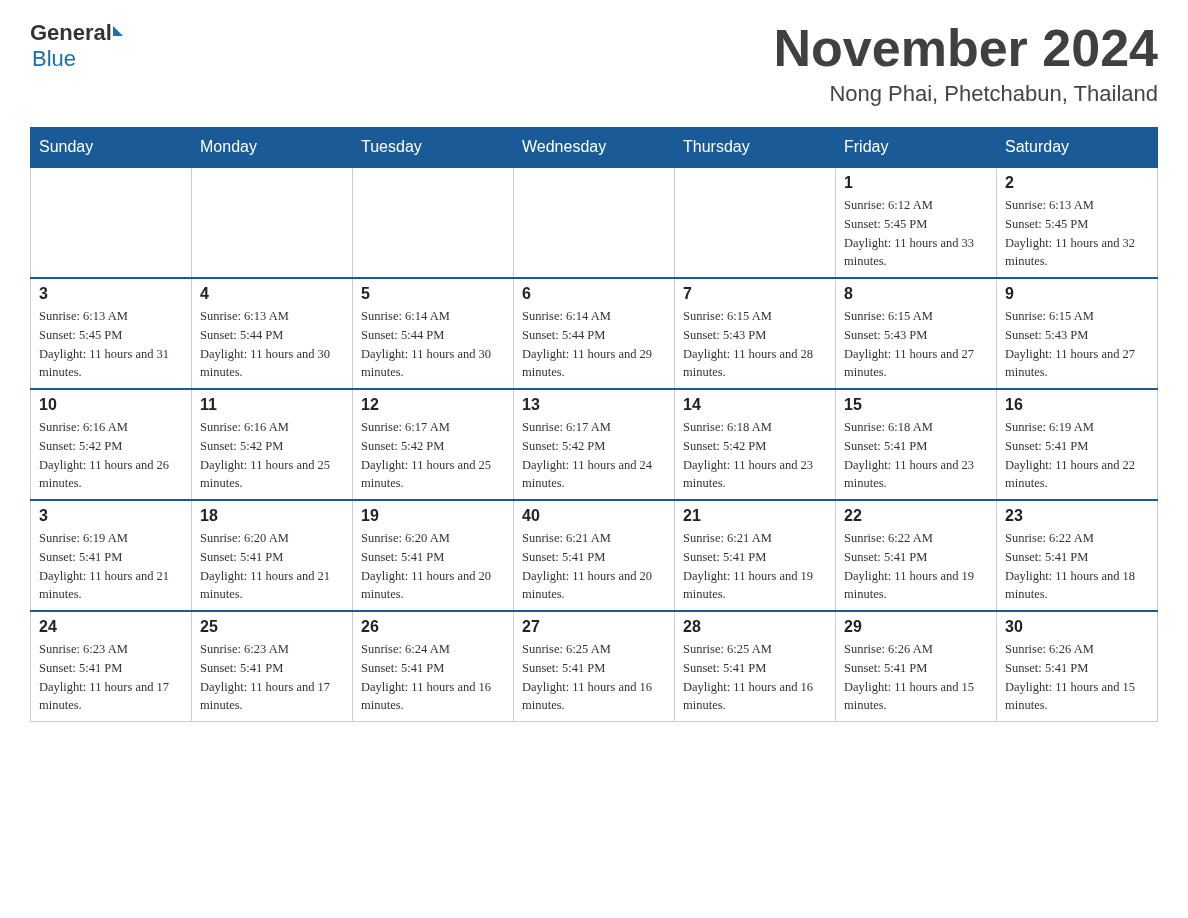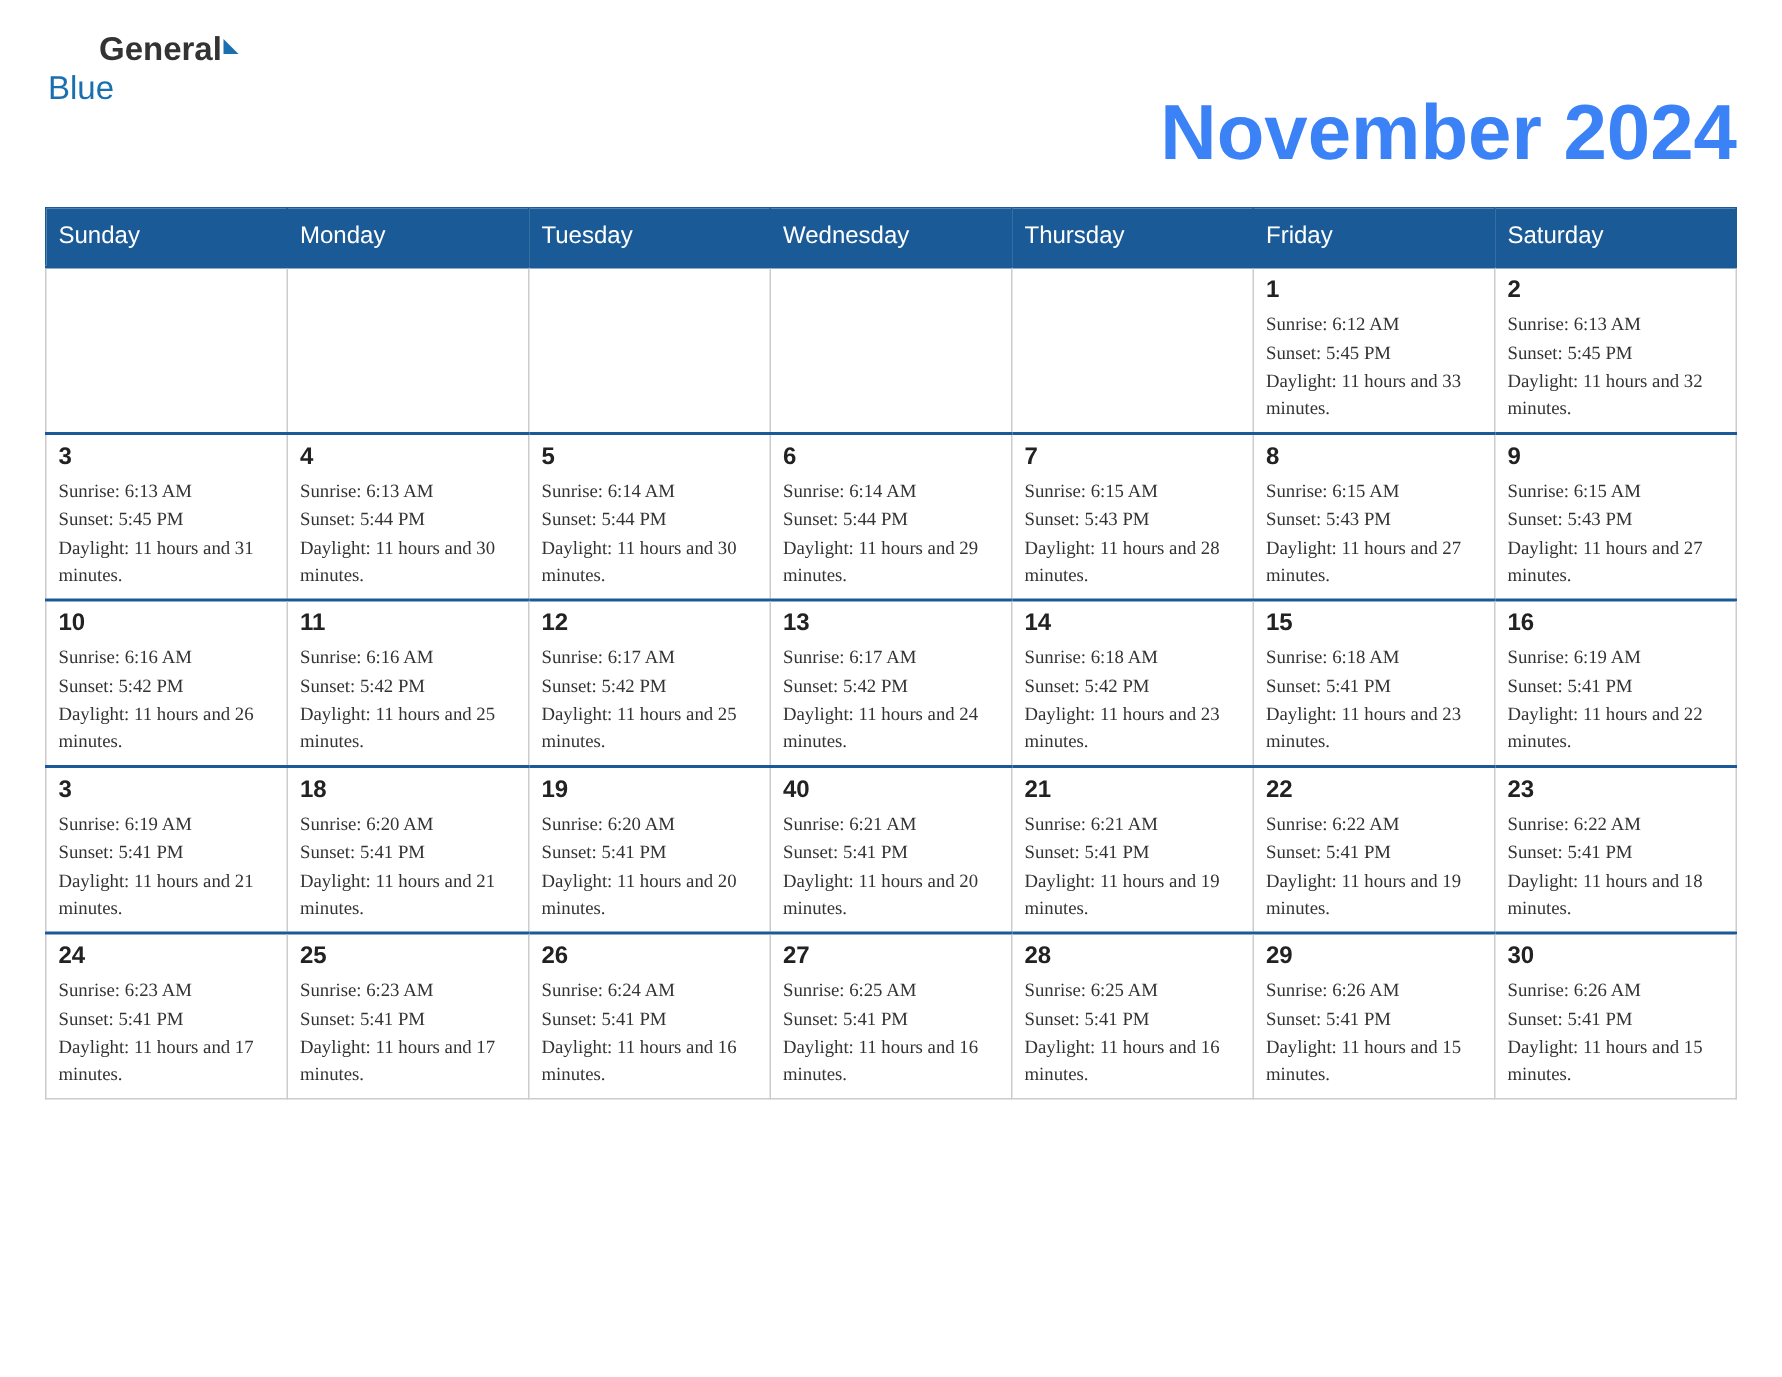--- a/index.html
+++ b/index.html
@@ -13,21 +13,20 @@
     .header-row {
       display: flex;
       justify-content: space-between;
       align-items: flex-start;
       margin-bottom: 10px;
     }
     .logo-text-general {
       font-size: 22px;
       font-weight: bold;
       color: #333;
-      margin-left: 36px;
     }
     .logo-wrapper {
       display: flex;
       flex-direction: column;
       align-items: flex-start;
     }
     .logo-line1 {
       display: flex;
       align-items: center;
     }
@@ -36,23 +35,22 @@
       font-size: 22px;
       font-weight: normal;
       margin-left: 2px;
     }
     .title-block {
       text-align: right;
     }
     .main-title {
       font-size: 52px;
       font-weight: bold;
-      color: #3b82f6;
+      color: #404040;
       line-height: 1.1;
-      margin-top: 41px;
     }
     .subtitle {
       font-size: 22px;
       color: #444;
       margin-top: 4px;
     }
     .calendar {
       width: 100%;
       border-collapse: collapse;
       margin-top: 20px;
@@ -115,20 +113,21 @@
 <div class="header-row">
   <div class="logo-wrapper">
     <div class="logo-line1">
       <span class="logo-text-general">General</span>
       <span class="logo-triangle"></span>
     </div>
     <div class="logo-line2">Blue</div>
   </div>
   <div class="title-block">
     <div class="main-title">November 2024</div>
+    <div class="subtitle">Nong Phai, Phetchabun, Thailand</div>
   </div>
 </div>
 
 <table class="calendar">
   <thead>
     <tr>
     <th>Sunday</th>
         <th>Monday</th>
         <th>Tuesday</th>
         <th>Wednesday</th>

